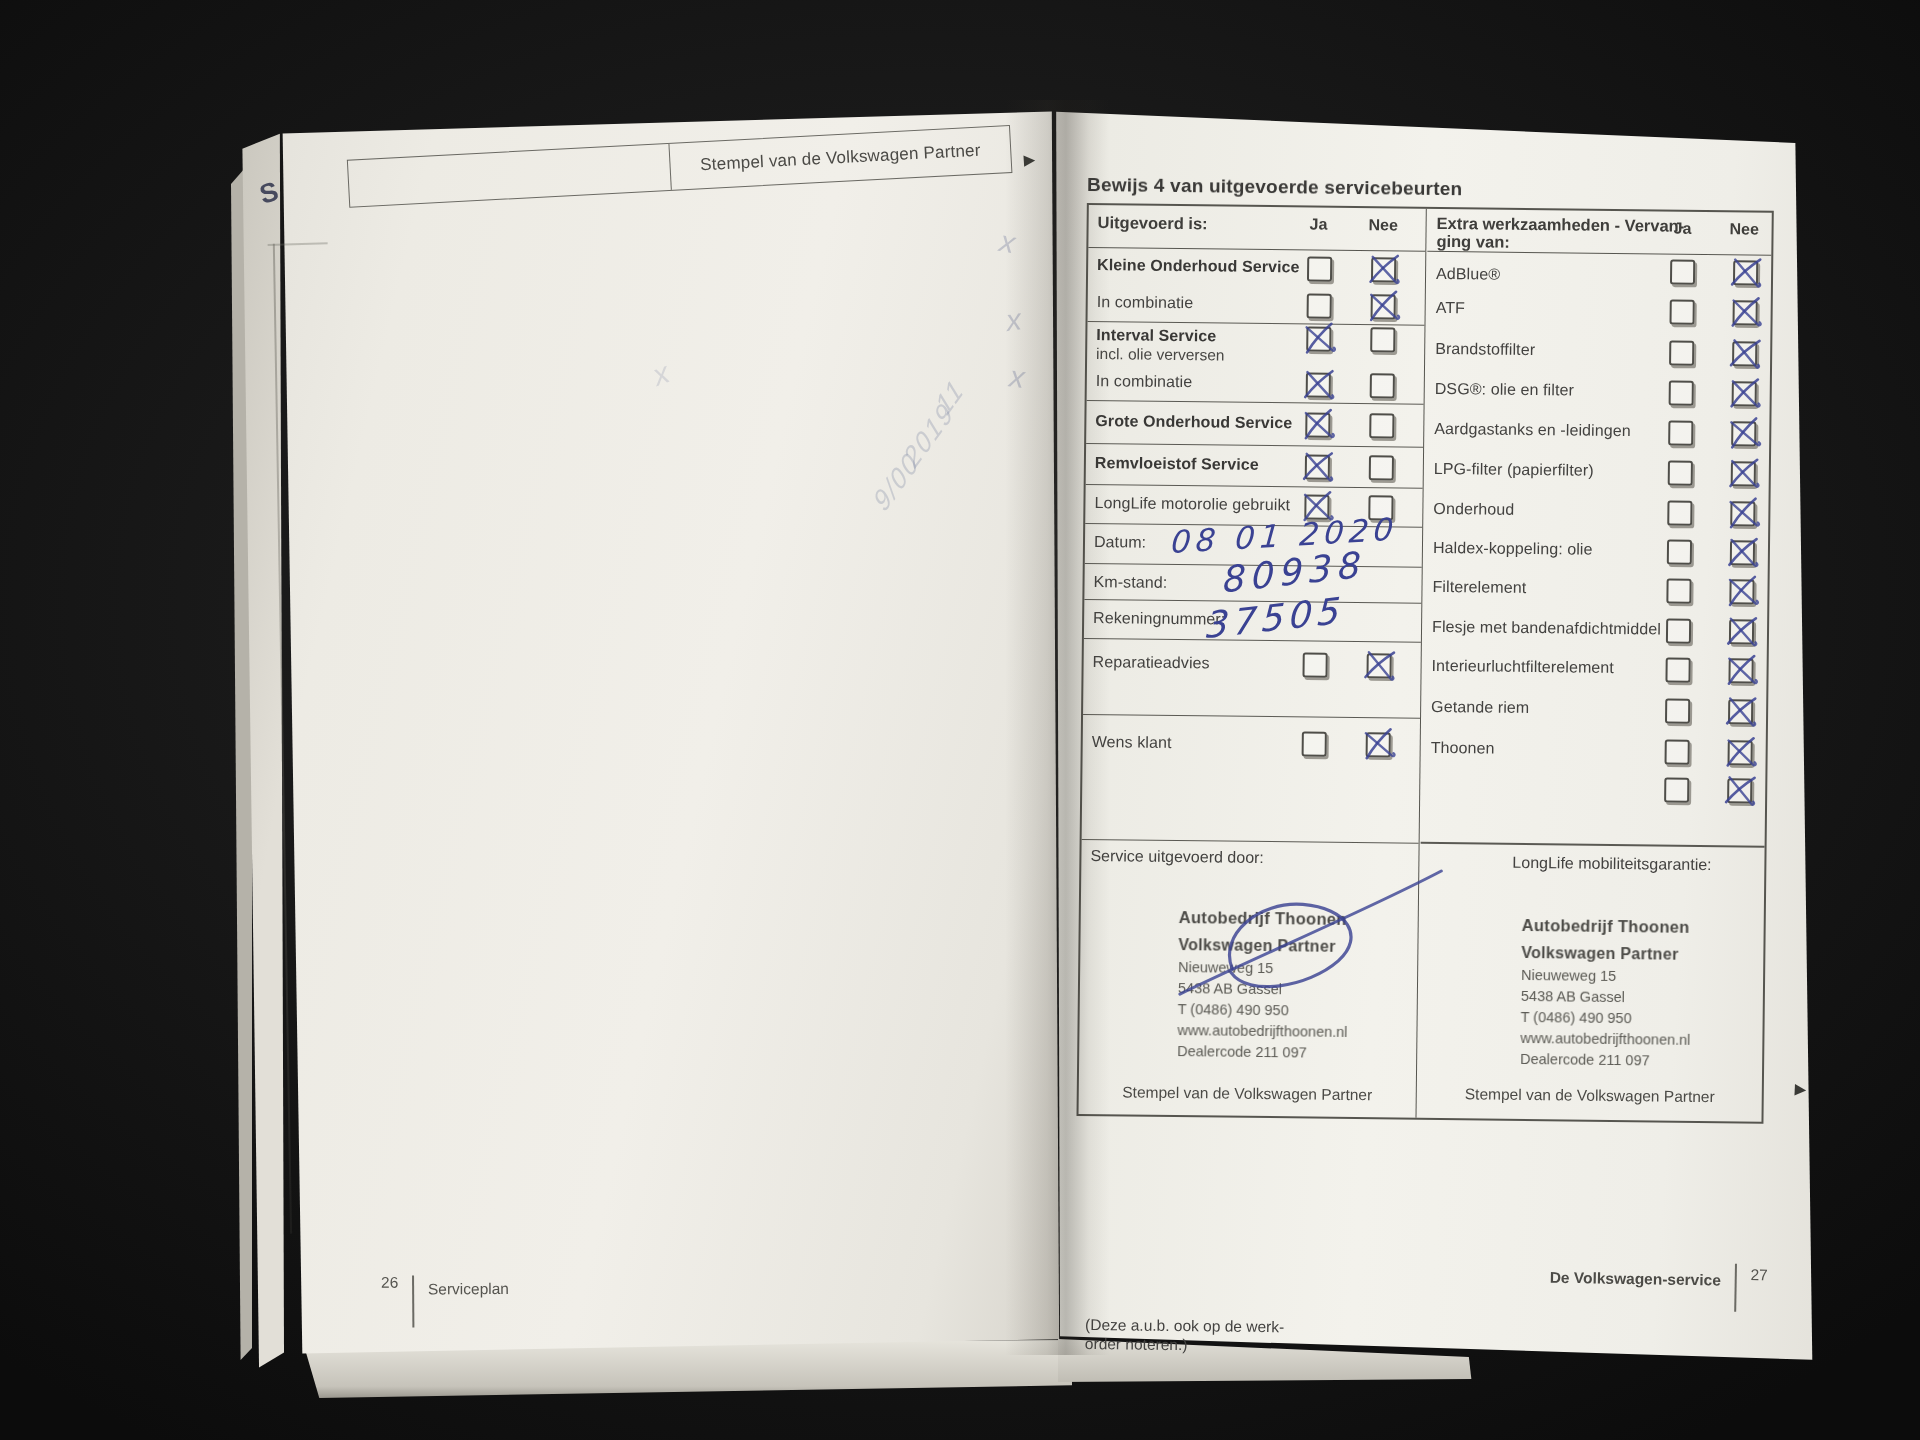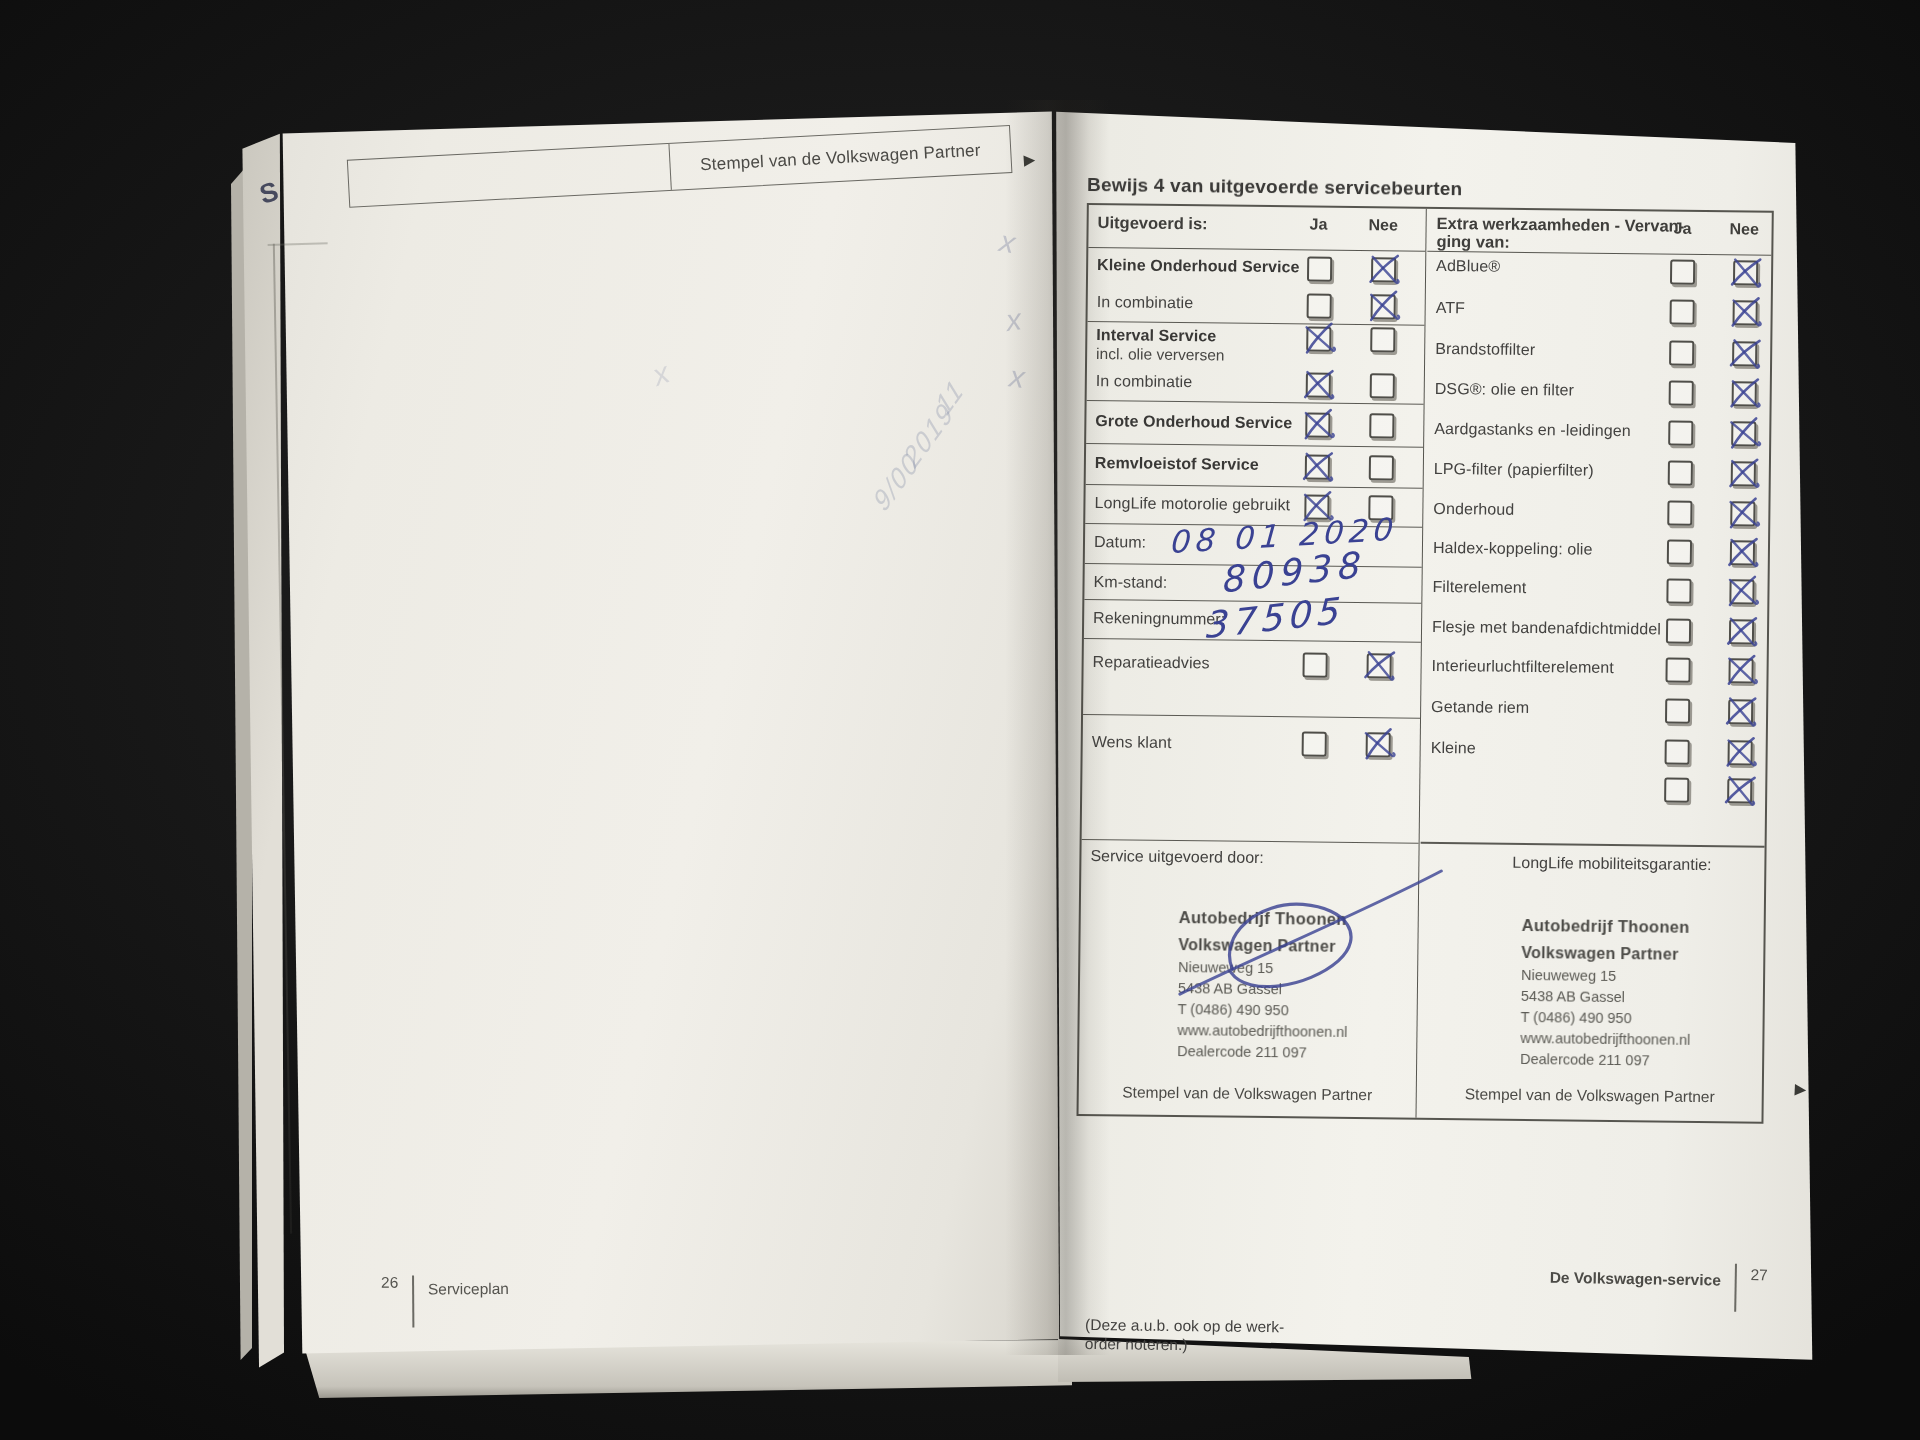--- a/index.html
+++ b/index.html
@@ -254,21 +254,21 @@
 
       <div id="sec-right">
         <div class="hdr-row">
           <span class="hdr-label" style="top:5px;">Extra werkzaamheden - Vervan-
 ging van:</span>
           <span class="col-head" style="left:246px;">Ja</span>
           <span class="col-head" style="left:302px;">Nee</span>
         </div>
         <div id="right-items">
             <div class="t-row" style="top:48px;height:38px;">
-    <span class="row-label" style="top:0;">AdBlue®</span>
+    <span class="row-label" style="top:8px;">AdBlue®</span>
     <div class="cbx" style="left:243px;top:0px;"></div>
               <div class="cbx" style="left:306px;top:0px;">
                 <svg width="31" height="31" viewBox="0 0 31 31" style="transform:rotate(4deg)">
     <path d="M 3 28 C 10 18 20 8 29 1" stroke="#3a4293" stroke-width="2.6" fill="none" opacity=".85" stroke-linecap="round"></path>
     <path d="M 4 3 C 12 11 20 19 28 27 C 30 29 32 27 30 25" stroke="#3a4293" stroke-width="2.4" fill="none" opacity=".8" stroke-linecap="round"></path>
   </svg>
               </div>
   </div>
             <div class="t-row" style="top:88px;height:38px;">
     <span class="row-label" style="top:2px;">ATF</span>
@@ -374,21 +374,21 @@
     <span class="row-label" style="top:2px;">Getande riem</span>
     <div class="cbx" style="left:243px;top:0px;"></div>
               <div class="cbx" style="left:306px;top:0px;">
                 <svg width="31" height="31" viewBox="0 0 31 31" style="transform:rotate(4deg)">
     <path d="M 3 28 C 10 18 20 8 29 1" stroke="#3a4293" stroke-width="2.6" fill="none" opacity=".85" stroke-linecap="round"></path>
     <path d="M 4 3 C 12 11 20 19 28 27 C 30 29 32 27 30 25" stroke="#3a4293" stroke-width="2.4" fill="none" opacity=".8" stroke-linecap="round"></path>
   </svg>
               </div>
   </div>
             <div class="t-row" style="top:528px;height:38px;">
-    <span class="row-label" style="top:2px;">Kleine</span>
+    <span class="row-label" style="top:2px;">Thoonen</span>
     <div class="cbx" style="left:243px;top:0px;"></div>
               <div class="cbx" style="left:306px;top:0px;">
                 <svg width="31" height="31" viewBox="0 0 31 31" style="transform:rotate(-1deg)">
     <path d="M 3 28 C 10 18 20 8 29 1" stroke="#3a4293" stroke-width="2.6" fill="none" opacity=".85" stroke-linecap="round"></path>
     <path d="M 4 3 C 12 11 20 19 28 27 C 30 29 32 27 30 25" stroke="#3a4293" stroke-width="2.4" fill="none" opacity=".8" stroke-linecap="round"></path>
   </svg>
               </div>
   </div>
             <div class="t-row" style="top:566px;height:38px;">
     <span class="row-label" style="top:2px;"></span>

